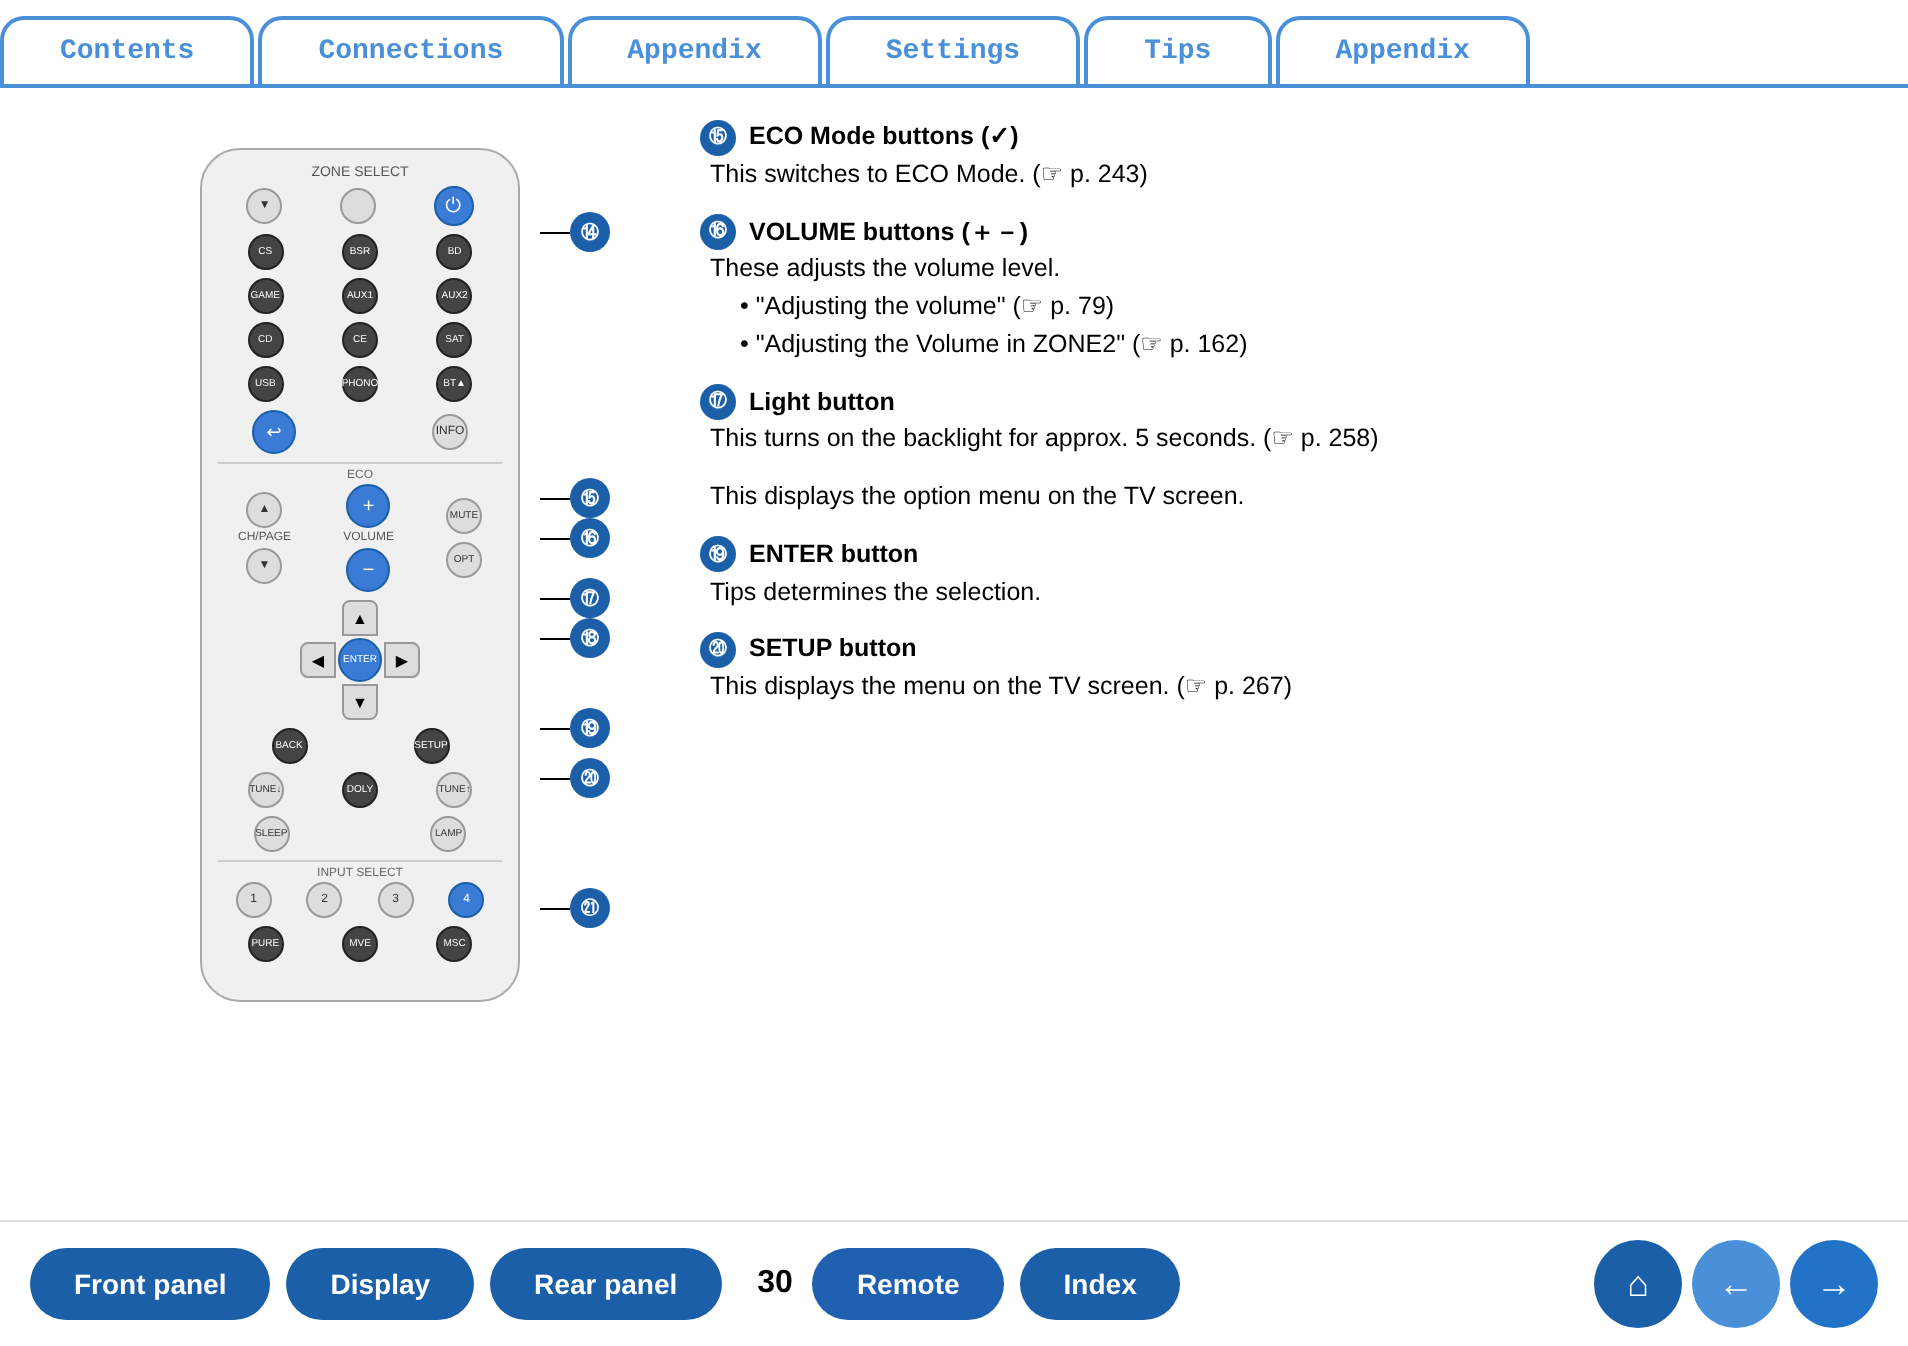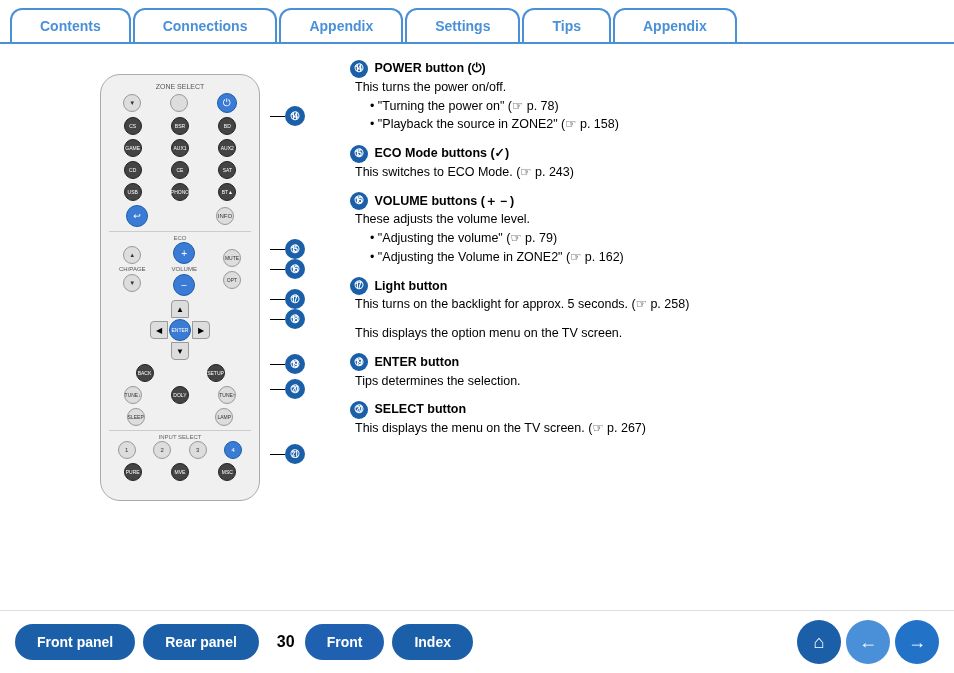--- a/index.html
+++ b/index.html
@@ -9,23 +9,24 @@
       width: 954px;
       min-height: 673px;
       position: relative;
       overflow: hidden;
     }
 
     
     .top-nav {
       display: flex;
       border-bottom: 2px solid #4a90d9;
-      padding: 0 10px;
+      padding: 0 0;
       padding-top: 8px;
       background: #fff;
+      font-family: Liberation Mono, monospace;
     }
     .top-nav .tab {
       padding: 8px 28px;
       border: 2px solid #4a90d9;
       border-bottom: none;
       border-radius: 12px 12px 0 0;
       margin-right: 2px;
       font-size: 14px;
       color: #4a90d9;
       font-weight: bold;
@@ -393,31 +394,20 @@
 
       <div style="position:absolute;top:370px;right:-45px;display:flex;align-items:center;">
         <div style="width:15px;height:1px;background:#000;"></div>
         <div style="width:20px;height:20px;background:#1a5fa8;border-radius:50%;display:flex;align-items:center;justify-content:center;color:#fff;font-size:9px;font-weight:bold;">㉑</div>
       </div>
     </div>
   </div>
 
   <div class="descriptions">
 
-    <div class="desc-item">
-      <div class="title">
-        <span class="number-badge">⑭</span>
-        <strong>POWER button (⏻)</strong>
-      </div>
-      <div class="body">
-        <span>This turns the power on/off.</span>
-        <div class="bullet">"Turning the power on" (☞ p. 78)</div>
-        <div class="bullet">"Playback the source in ZONE2" (☞ p. 158)</div>
-      </div>
-    </div>
 
     <div class="desc-item">
       <div class="title">
         <span class="number-badge">⑮</span>
         <strong>ECO Mode buttons (✓)</strong>
       </div>
       <div class="body">
         <span>This switches to ECO Mode.  (☞ p. 243)</span>
       </div>
     </div>
@@ -456,37 +446,38 @@
         <strong>ENTER button</strong>
       </div>
       <div class="body">
         <span>Tips determines the selection.</span>
       </div>
     </div>
 
     <div class="desc-item">
       <div class="title">
         <span class="number-badge">⑳</span>
-        <strong>SELECT button</strong>
+        <strong>SETUP button</strong>
       </div>
       <div class="body">
         <span>This displays the menu on the TV screen.  (☞ p. 267)</span>
       </div>
     </div>
 
     <div class="desc-item">
     </div>
 
   </div>
 </div>
 
 <div class="bottom-nav">
   <button class="bottom-btn">Front panel</button>
+  <button class="bottom-btn">Display</button>
   <button class="bottom-btn">Rear panel</button>
   <span class="page-num">30</span>
-  <button class="bottom-btn remote-btn">Front</button>
+  <button class="bottom-btn remote-btn">Remote</button>
   <button class="bottom-btn">Index</button>
   <div class="nav-icons">
     <button class="nav-icon-btn home-btn">⌂</button>
     <button class="nav-icon-btn back-btn">←</button>
     <button class="nav-icon-btn fwd-btn">→</button>
   </div>
 </div>
 
 </body></html>

